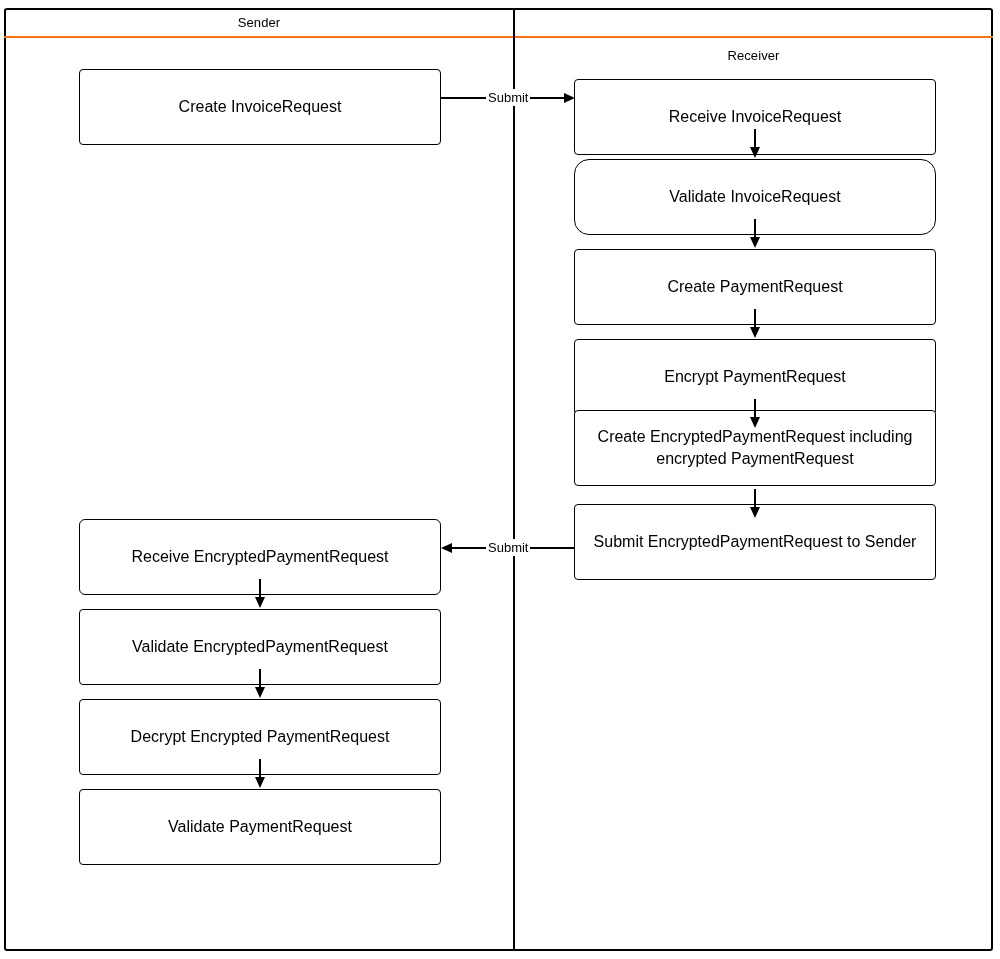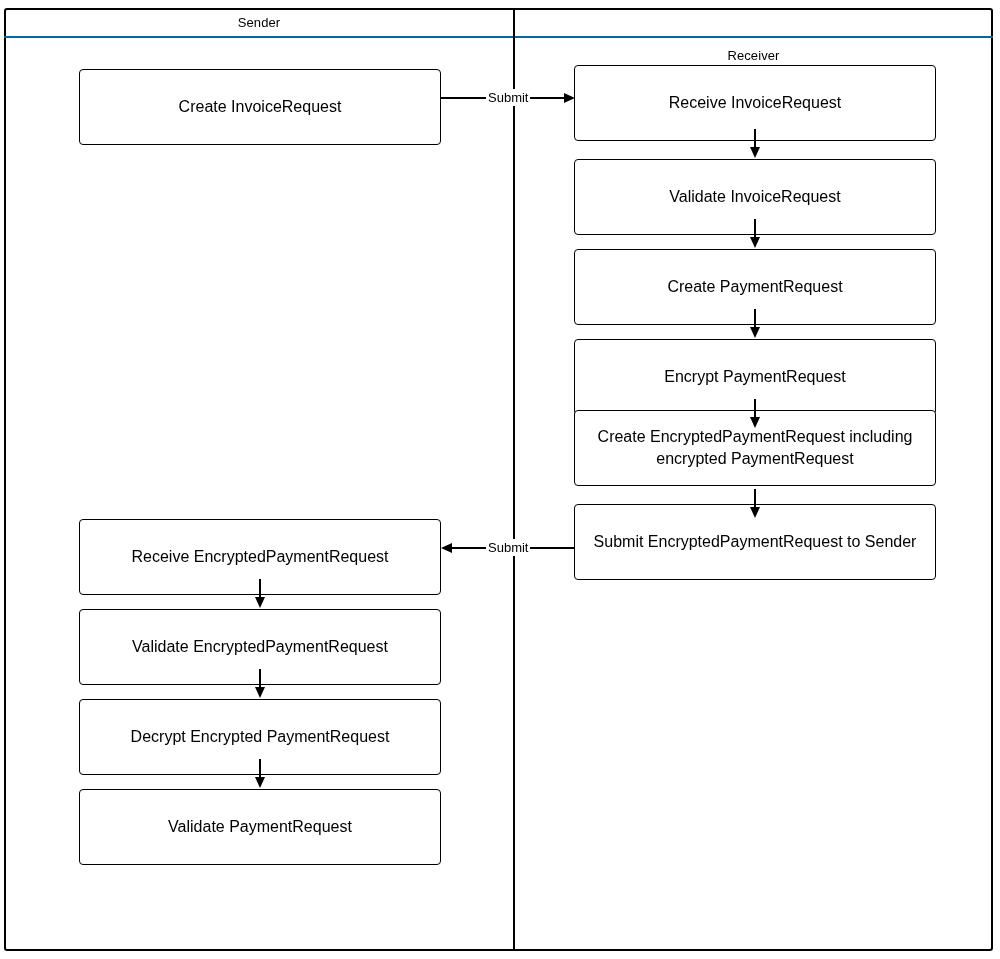--- a/index.html
+++ b/index.html
@@ -35,21 +35,21 @@
     background: #ffffff;
   }
 
   .lane-header-row {
     position: absolute;
     left: 4px;
     top: 8px;
     width: 989px;
     height: 30px;
     box-sizing: border-box;
-    border-bottom: 2px solid #0369a1;
+    border-bottom: 2px solid #f97316;
     display: flex;
   }
   .lane-header {
     box-sizing: border-box;
     display: flex;
     align-items: center;
     justify-content: center;
     font-size: 13px;
     line-height: 1;
     color: #000000;
@@ -148,31 +148,31 @@
 
   <div class="lane-header-row">
     <div class="lane-header sender-h">Sender</div>
     <div class="lane-header receiver-h">Receiver</div>
   </div>
 
   <div class="lane-divider"></div>
 
   <div class="node col-sender h-node" style="top:69px;">Create InvoiceRequest</div>
 
-  <div class="node col-sender h-node" style="top:519px;">Receive EncryptedPaymentRequest</div>
+  <div class="node col-sender h-node" style="top:519px;border-radius:6px;">Receive EncryptedPaymentRequest</div>
 
   <div class="node col-sender h-node" style="top:609px;">Validate EncryptedPaymentRequest</div>
 
   <div class="node col-sender h-node" style="top:699px;">Decrypt Encrypted PaymentRequest</div>
 
   <div class="node col-sender h-node" style="top:789px;">Validate PaymentRequest</div>
 
-  <div class="node col-receiver h-node" style="top:65px;">Receive InvoiceRequest</div>
-
-  <div class="node col-receiver h-node" style="top:159px;">Validate InvoiceRequest</div>
+  <div class="node col-receiver h-node" style="top:79px;">Receive InvoiceRequest</div>
+
+  <div class="node col-receiver h-node" style="top:159px;border-radius:15px;">Validate InvoiceRequest</div>
 
   <div class="node col-receiver h-node" style="top:249px;">Create PaymentRequest</div>
 
   <div class="node col-receiver h-node" style="top:339px;">Encrypt PaymentRequest</div>
 
   <div class="node col-receiver h-node" style="top:410px;">Create EncryptedPaymentRequest including
 encrypted PaymentRequest</div>
 
   <div class="node col-receiver h-node" style="top:504px;">Submit EncryptedPaymentRequest to Sender</div>
 

